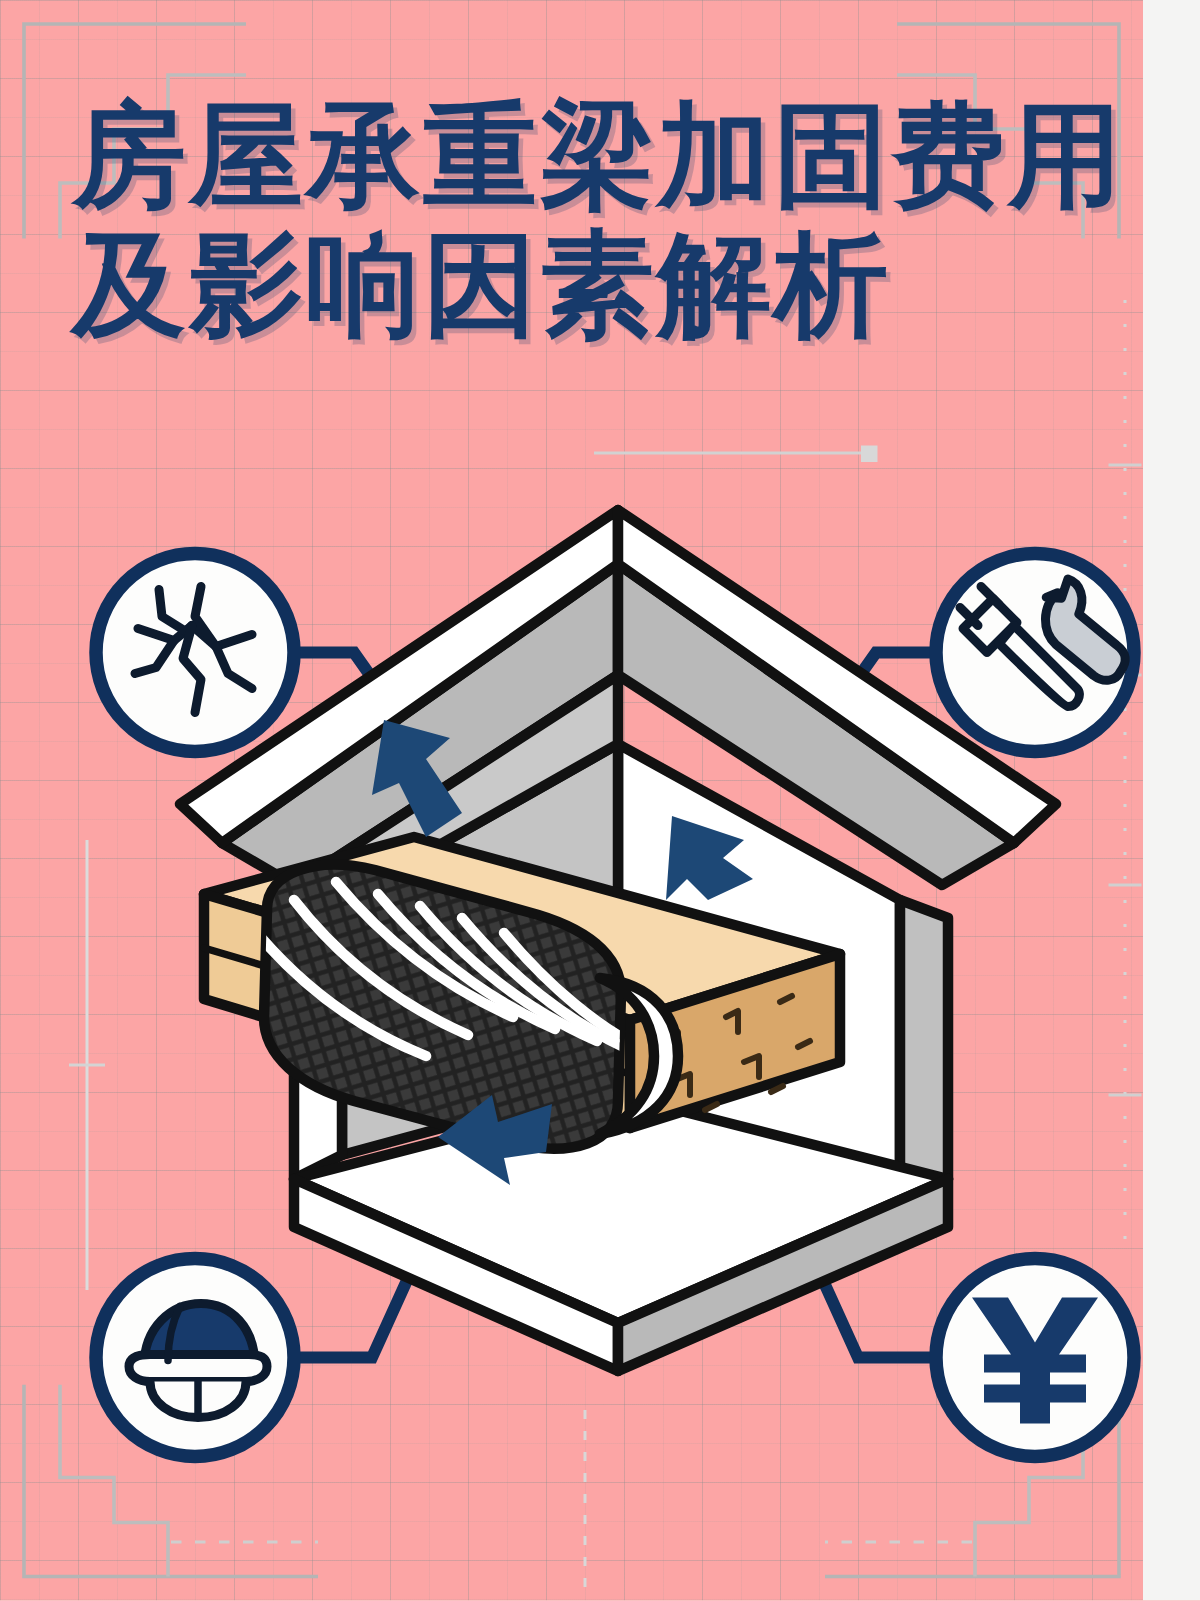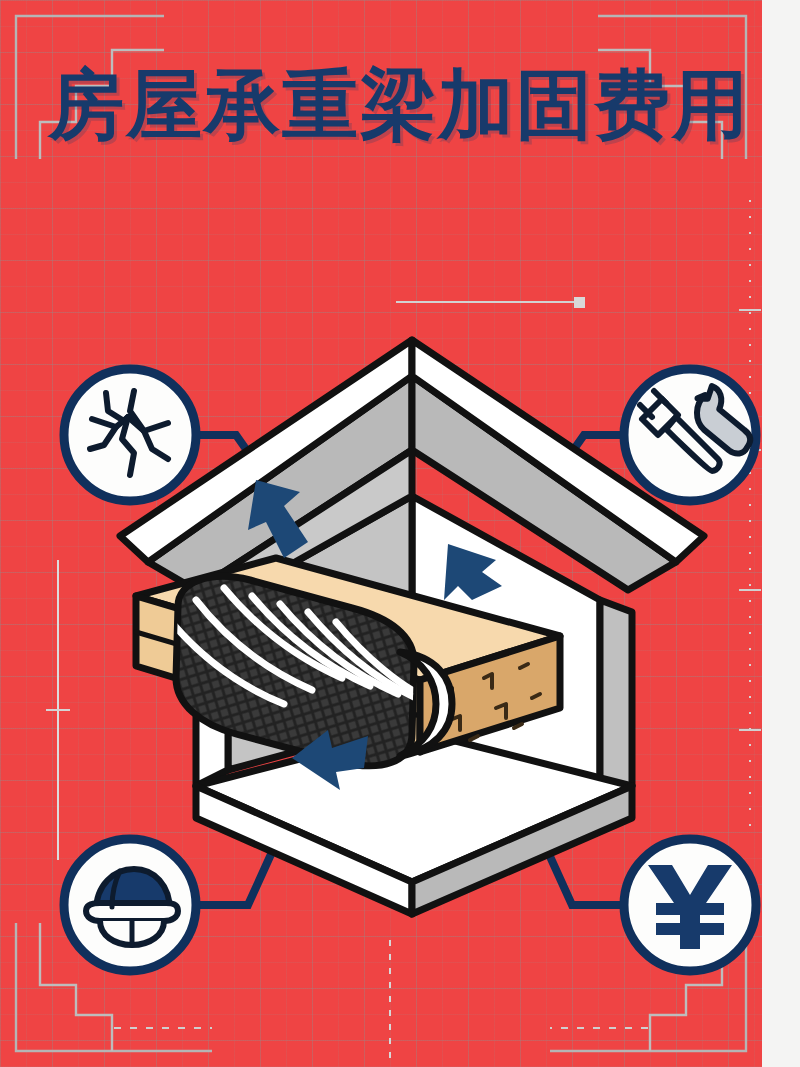--- a/index.html
+++ b/index.html
@@ -5,21 +5,21 @@
   html,body{margin:0;padding:0;}
   body{
     width:800px;height:1067px;
     background:#f4f4f3;
     font-family:"Liberation Sans","DejaVu Sans",sans-serif;
     overflow:hidden;
   }
   #poster{
     position:relative;
     width:762px;height:1067px;
-    background:#ef4444;
+    background:#fca5a5;
     overflow:hidden;
   }
   
   .grid-fine,.grid-major{
     position:absolute;inset:0;
     pointer-events:none;
   }
   .grid-fine{
     background-image:
       linear-gradient(to right,rgba(150,150,150,.13) 1px,transparent 1px),
@@ -117,20 +117,21 @@
     </svg>
   </div>
   <div class="measure" style="left:380px;top:940px;">
     <svg width="20" height="120" viewBox="0 0 20 120">
       <line x1="10" y1="0" x2="10" y2="120" stroke="#d8d8d8" stroke-width="2" stroke-dasharray="6 8"></line>
     </svg>
   </div>
 
   <div class="title-wrap">
     <div class="title-line">房屋承重梁加固费用</div>
+    <div class="title-line">及影响因素解析</div>
   </div>
 
   <div id="stage">
     <svg width="800" height="720" viewBox="0 0 800 720">
 
       <g stroke="#10305c" stroke-width="8" fill="none" stroke-linecap="butt" stroke-linejoin="miter">
         <path d="M196 135 L236 135 L272 186"></path>
         <path d="M624 135 L584 135 L548 186"></path>
         <path d="M196 605 L248 605 L282 530"></path>
         <path d="M624 605 L572 605 L538 530"></path>

